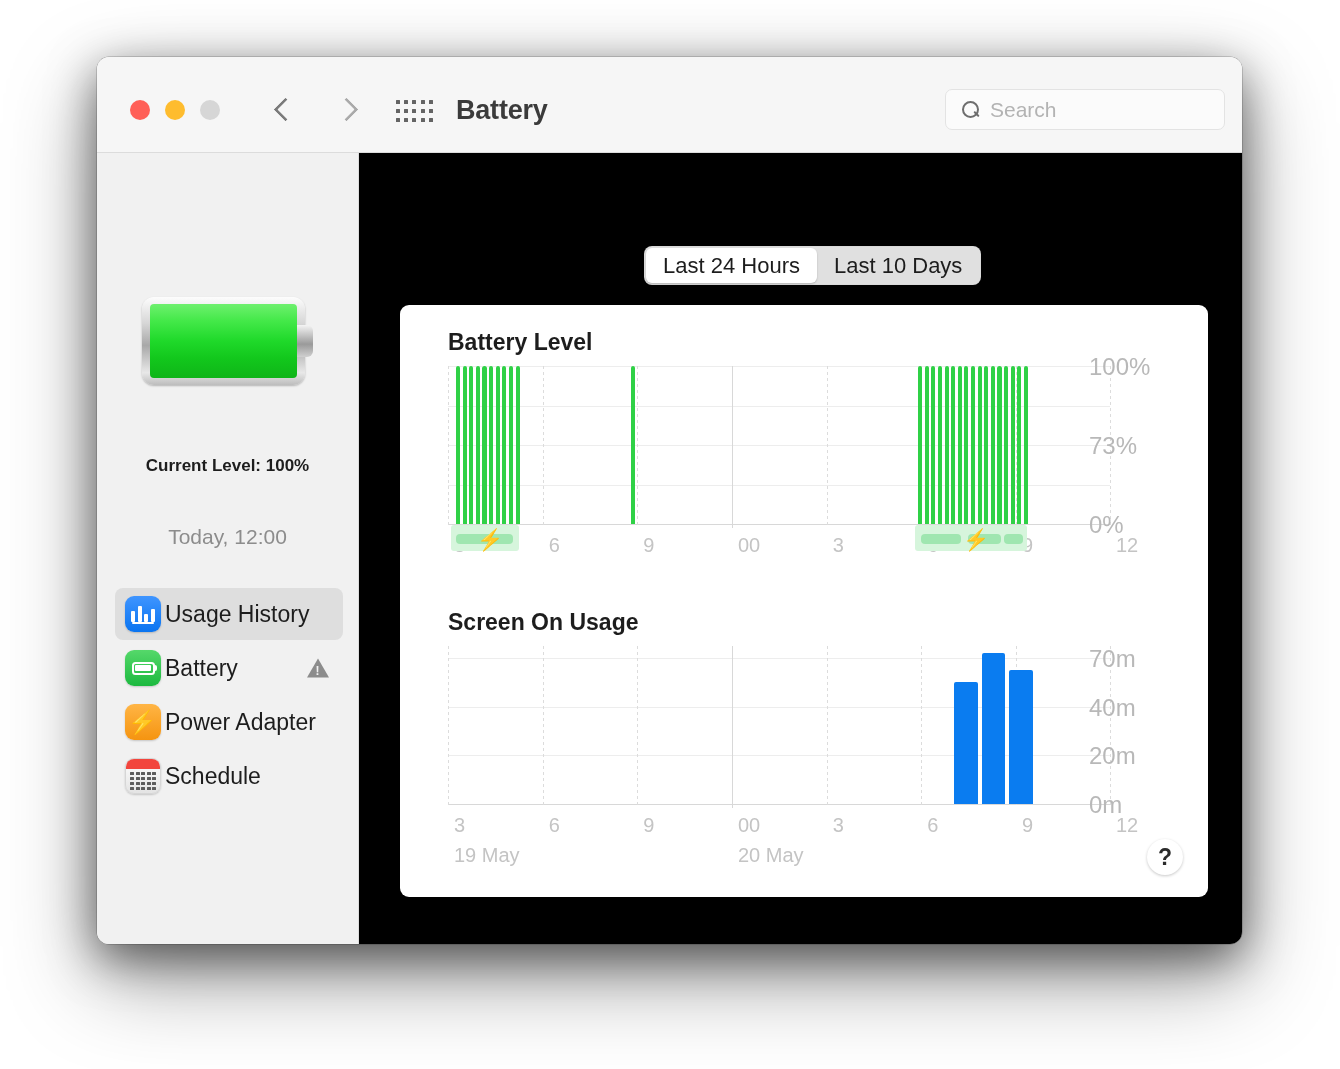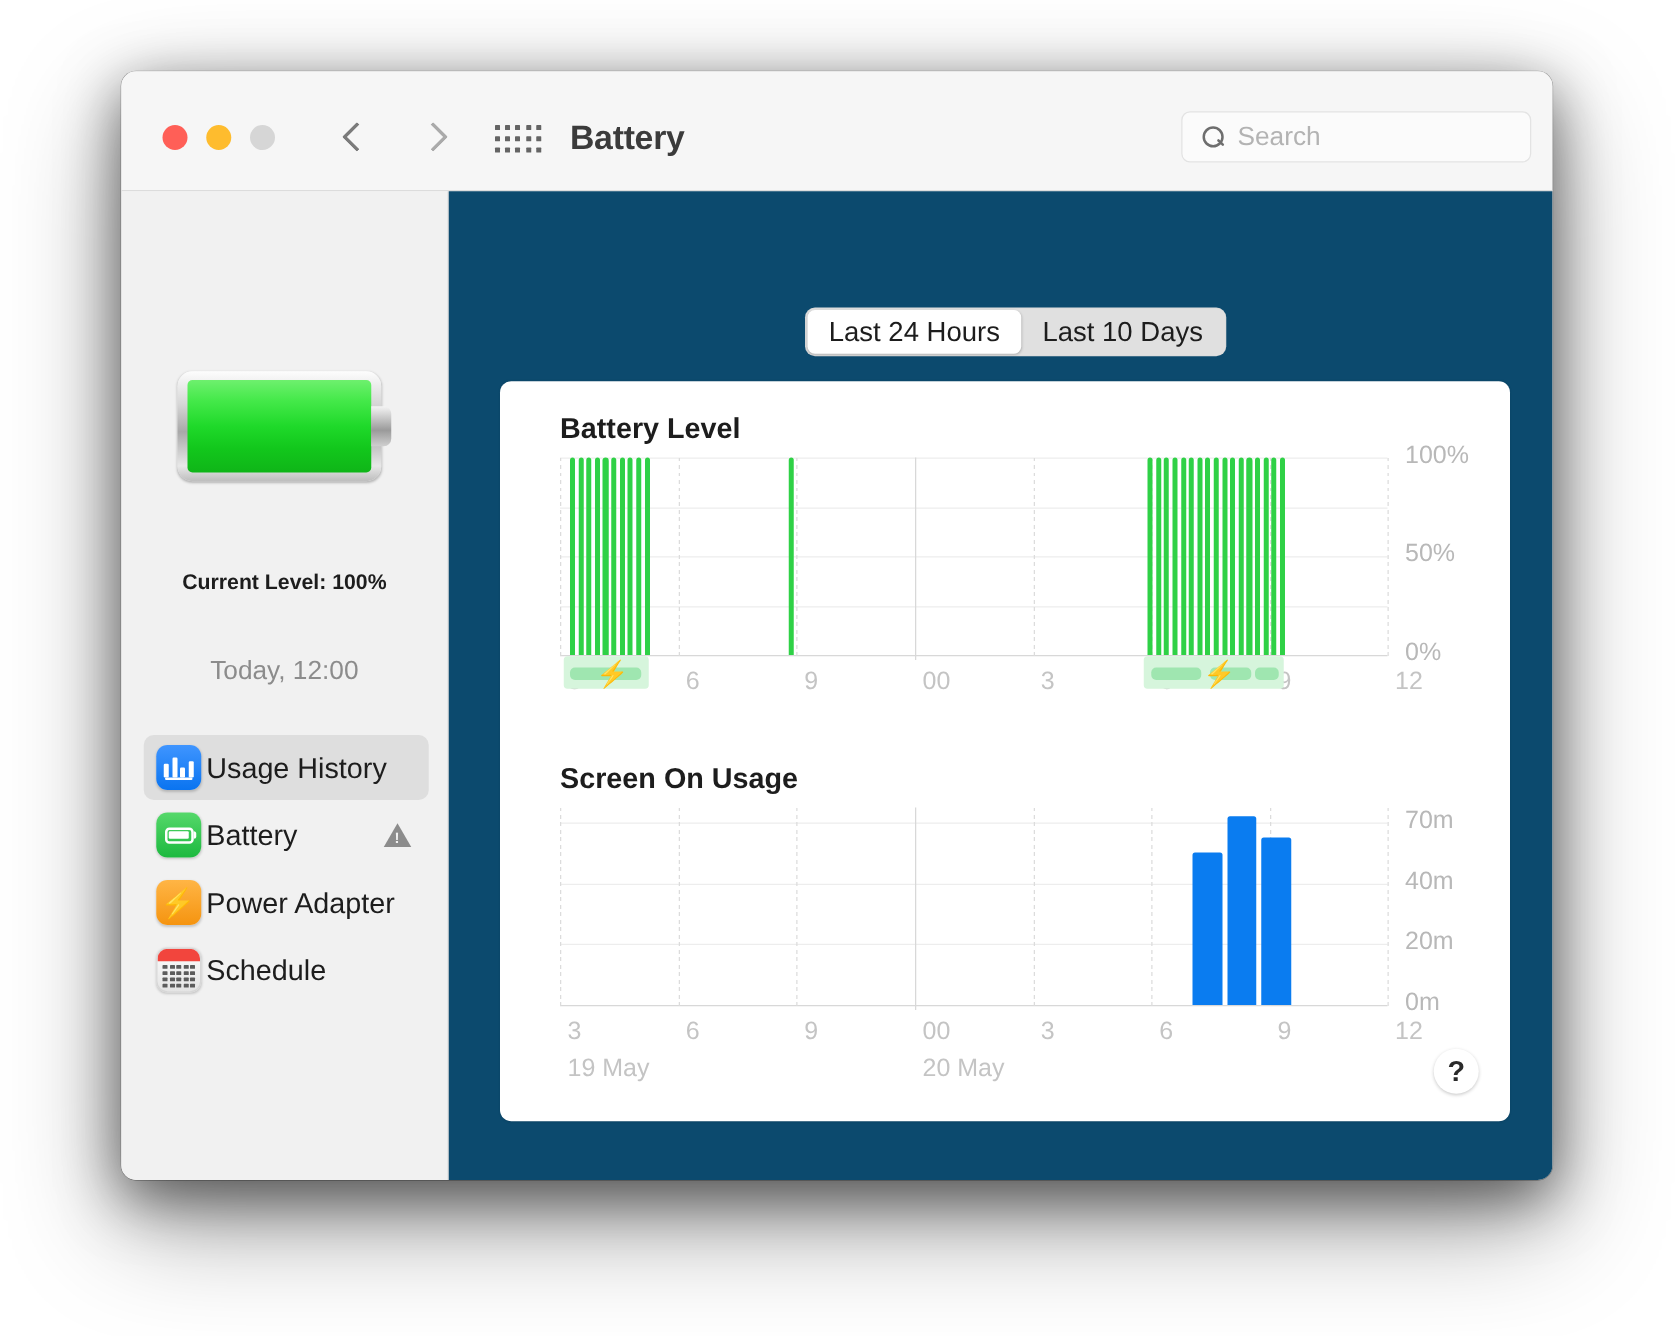--- a/index.html
+++ b/index.html
@@ -92,21 +92,21 @@
   }
 
   
   .body { position: absolute; left: 0; top: 96px; width: 100%; height: 791px; display: flex; }
   .sidebar {
     width: 262px; height: 100%;
     background: #f1f1f1;
     border-right: 1px solid #dcdcdc;
     position: relative;
   }
-  .content { flex: 1; height: 100%; background: #0c4a6e; position: relative; }
+  .content { flex: 1; height: 100%; background: #000000; position: relative; }
 
   
   .batt-glyph {
     position: absolute; left: 45px; top: 144px;
     width: 175px; height: 88px;
   }
   .batt-shell {
     position: absolute; left:0; top:0; width: 163px; height: 88px;
     border-radius: 12px;
     background: linear-gradient(180deg,#fdfdfd 0%,#d6d6d6 30%,#a8a8a8 55%,#e8e8e8 86%,#bdbdbd 100%);
@@ -218,21 +218,21 @@
   .plot { position: absolute; }
   .p1 { left: 48px; top: 61px; width: 662px; height: 158px; }
   .p2 { left: 48px; top: 341px; width: 662px; height: 158px; }
 
   .grid-h { position: absolute; left: 0; width: 100%; height: 1px; background: #ededed; }
   .grid-v { position: absolute; top: 0; width: 1px; height: 100%;
             background: repeating-linear-gradient(to bottom,#dcdcdc 0,#dcdcdc 3px,transparent 3px,transparent 6px); }
   .grid-v.solid { background: #d8d8d8; }
 
   .ylab {
-    position: absolute; left: 676px; font-size: 20px; color: #b8b8b8; white-space: nowrap;
+    position: absolute; left: 641px; font-size: 24px; color: #b8b8b8; white-space: nowrap;
   }
   .xlab {
     position: absolute; font-size: 20px; color: #c4c4c4; white-space: nowrap;
   }
   .daylab {
     position: absolute; font-size: 20px; color: #c4c4c4; white-space: nowrap;
   }
 
   .gbar { position: absolute; bottom: 0; background: #2fd146; border-radius: 2.5px 2.5px 0 0; }
   .bbar { position: absolute; bottom: 0; background: #0a7cf0; border-radius: 2px 2px 0 0; }
@@ -400,21 +400,21 @@
               <div class="xlab" style="left: 289.998px; top: 168px;">00</div>
               <div class="grid-v" style="left: 378.664px; height: 162px;"></div>
               <div class="xlab" style="left: 384.664px; top: 168px;">3</div>
               <div class="grid-v" style="left: 473.33px; height: 162px;"></div>
               <div class="xlab" style="left: 479.33px; top: 168px;">6</div>
               <div class="grid-v" style="left: 567.996px; height: 162px;"></div>
               <div class="xlab" style="left: 573.996px; top: 168px;">9</div>
               <div class="grid-v" style="left: 662px; height: 162px;"></div>
               <div class="xlab" style="left: 668px; top: 168px;">12</div>
               <div class="ylab" style="top: 145px;">0%</div>
-              <div class="ylab" style="top: 66px;">50%</div>
+              <div class="ylab" style="top: 66px;">73%</div>
               <div class="ylab" style="top: -13px;">100%</div>
               <div class="chg-track" style="left: 3.31px; width: 68.186px; top: 159px; height: 26px;"></div>
               <div class="chg-seg" style="left: 7.944px; width: 56.932px; top: 168px;"></div>
               <div class="chg-bolt" style="left: 29.403px; top: 163px;">⚡</div>
               <div class="chg-track" style="left: 466.71px; width: 112.54px; top: 159px; height: 26px;"></div>
               <div class="chg-seg" style="left: 473.33px; width: 39.72px; top: 168px;"></div>
               <div class="chg-seg" style="left: 519.67px; width: 33.1px; top: 168px;"></div>
               <div class="chg-seg" style="left: 556.08px; width: 18.536px; top: 168px;"></div>
               <div class="chg-bolt" style="left: 514.98px; top: 163px;">⚡</div>
               <div class="gbar" style="left: 7.944px; width: 4.1044px; height: 158px; background: rgb(47, 209, 70);"></div>

